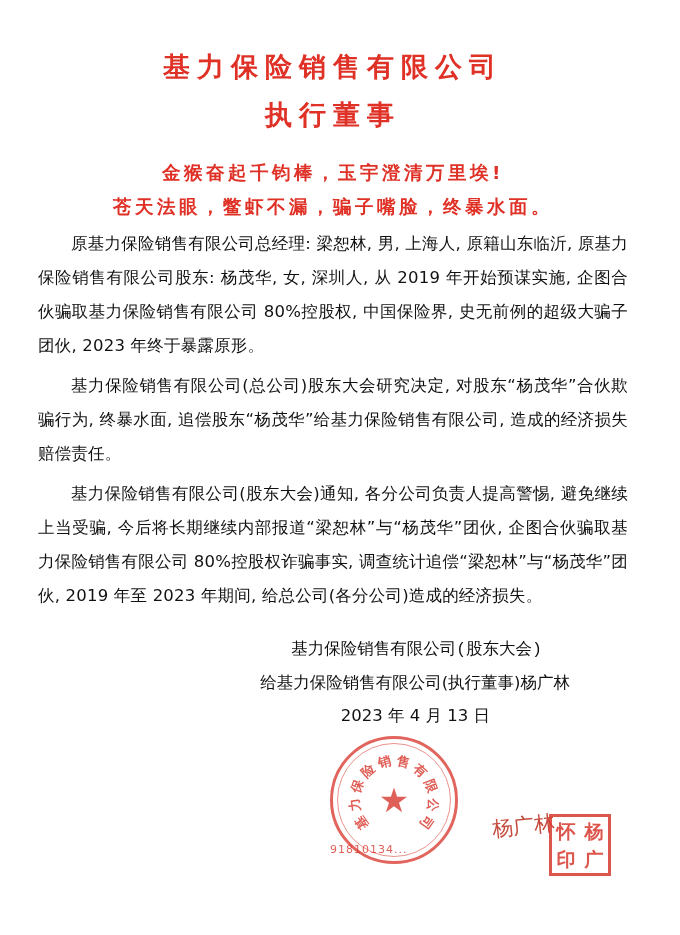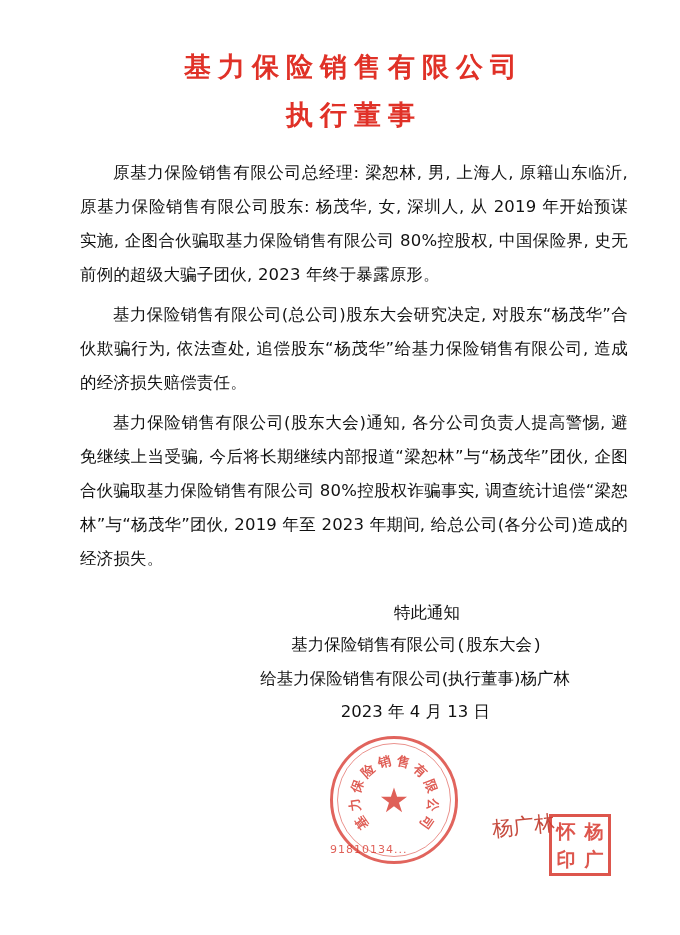--- a/index.html
+++ b/index.html
@@ -12,21 +12,21 @@
     background: #ffffff;
     font-family: "DejaVu Sans", "Liberation Sans", sans-serif;
     color: #1a1a1a;
     overflow: hidden;
   }
   .page {
     position: relative;
     width: 680px;
     height: 935px;
     box-sizing: border-box;
-    padding: 44px 52px 0 80px;
+    padding: 44px 52px 0 38px;
   }
   .title-block {
     text-align: center;
     color: #e03127;
   }
   .title-line {
     font-size: 27px;
     font-weight: bold;
     letter-spacing: 7px;
     line-height: 46px;
@@ -182,30 +182,31 @@
 <body>
 
 <div class="page">
 
   <div class="title-block">
     <div class="title-line">基力保险销售有限公司</div>
     <div class="title-line second">执行董事</div>
   </div>
 
   <div class="slogan-block">
+    <div class="slogan">金猴奋起千钧棒，玉宇澄清万里埃!</div>
+    <div class="slogan">苍天法眼，鳖虾不漏，骗子嘴脸，终暴水面。</div>
   </div>
 
   <div class="body-block">
     <p class="para">原基力保险销售有限公司总经理: 梁恕林, 男, 上海人, 原籍山东临沂, 原基力保险销售有限公司股东: 杨茂华, 女, 深圳人, 从 2019 年开始预谋实施, 企图合伙骗取基力保险销售有限公司 80%控股权, 中国保险界, 史无前例的超级大骗子团伙, 2023 年终于暴露原形。</p>
-    <p class="para">基力保险销售有限公司(总公司)股东大会研究决定, 对股东“杨茂华”合伙欺骗行为, 依法查处, 追偿股东“杨茂华”给基力保险销售有限公司, 造成的经济损失赔偿责任。</p>
+    <p class="para">基力保险销售有限公司(总公司)股东大会研究决定, 对股东“杨茂华”合伙欺骗行为, 终暴水面, 追偿股东“杨茂华”给基力保险销售有限公司, 造成的经济损失赔偿责任。</p>
     <p class="para">基力保险销售有限公司(股东大会)通知, 各分公司负责人提高警惕, 避免继续上当受骗, 今后将长期继续内部报道“梁恕林”与“杨茂华”团伙, 企图合伙骗取基力保险销售有限公司 80%控股权诈骗事实, 调查统计追偿“梁恕林”与“杨茂华”团伙, 2019 年至 2023 年期间, 给总公司(各分公司)造成的经济损失。</p>
   </div>
 
   <div class="sign-block">
-    <div class="sign-line indent-a">特此通知</div>
     <div class="sign-line indent-b">基力保险销售有限公司(股东大会)</div>
     <div class="sign-line indent-c">给基力保险销售有限公司(执行董事)杨广林</div>
     <div class="sign-line indent-d">2023 年 4 月 13 日</div>
   </div>
 
   <div class="seal-round">
     <div class="ring"></div>
     <div class="ring-inner"></div>
     <div class="arc-text" id="seal-arc">
         <span style="transform: rotate(-125deg) translate(-50%, -48px);">基</span>

